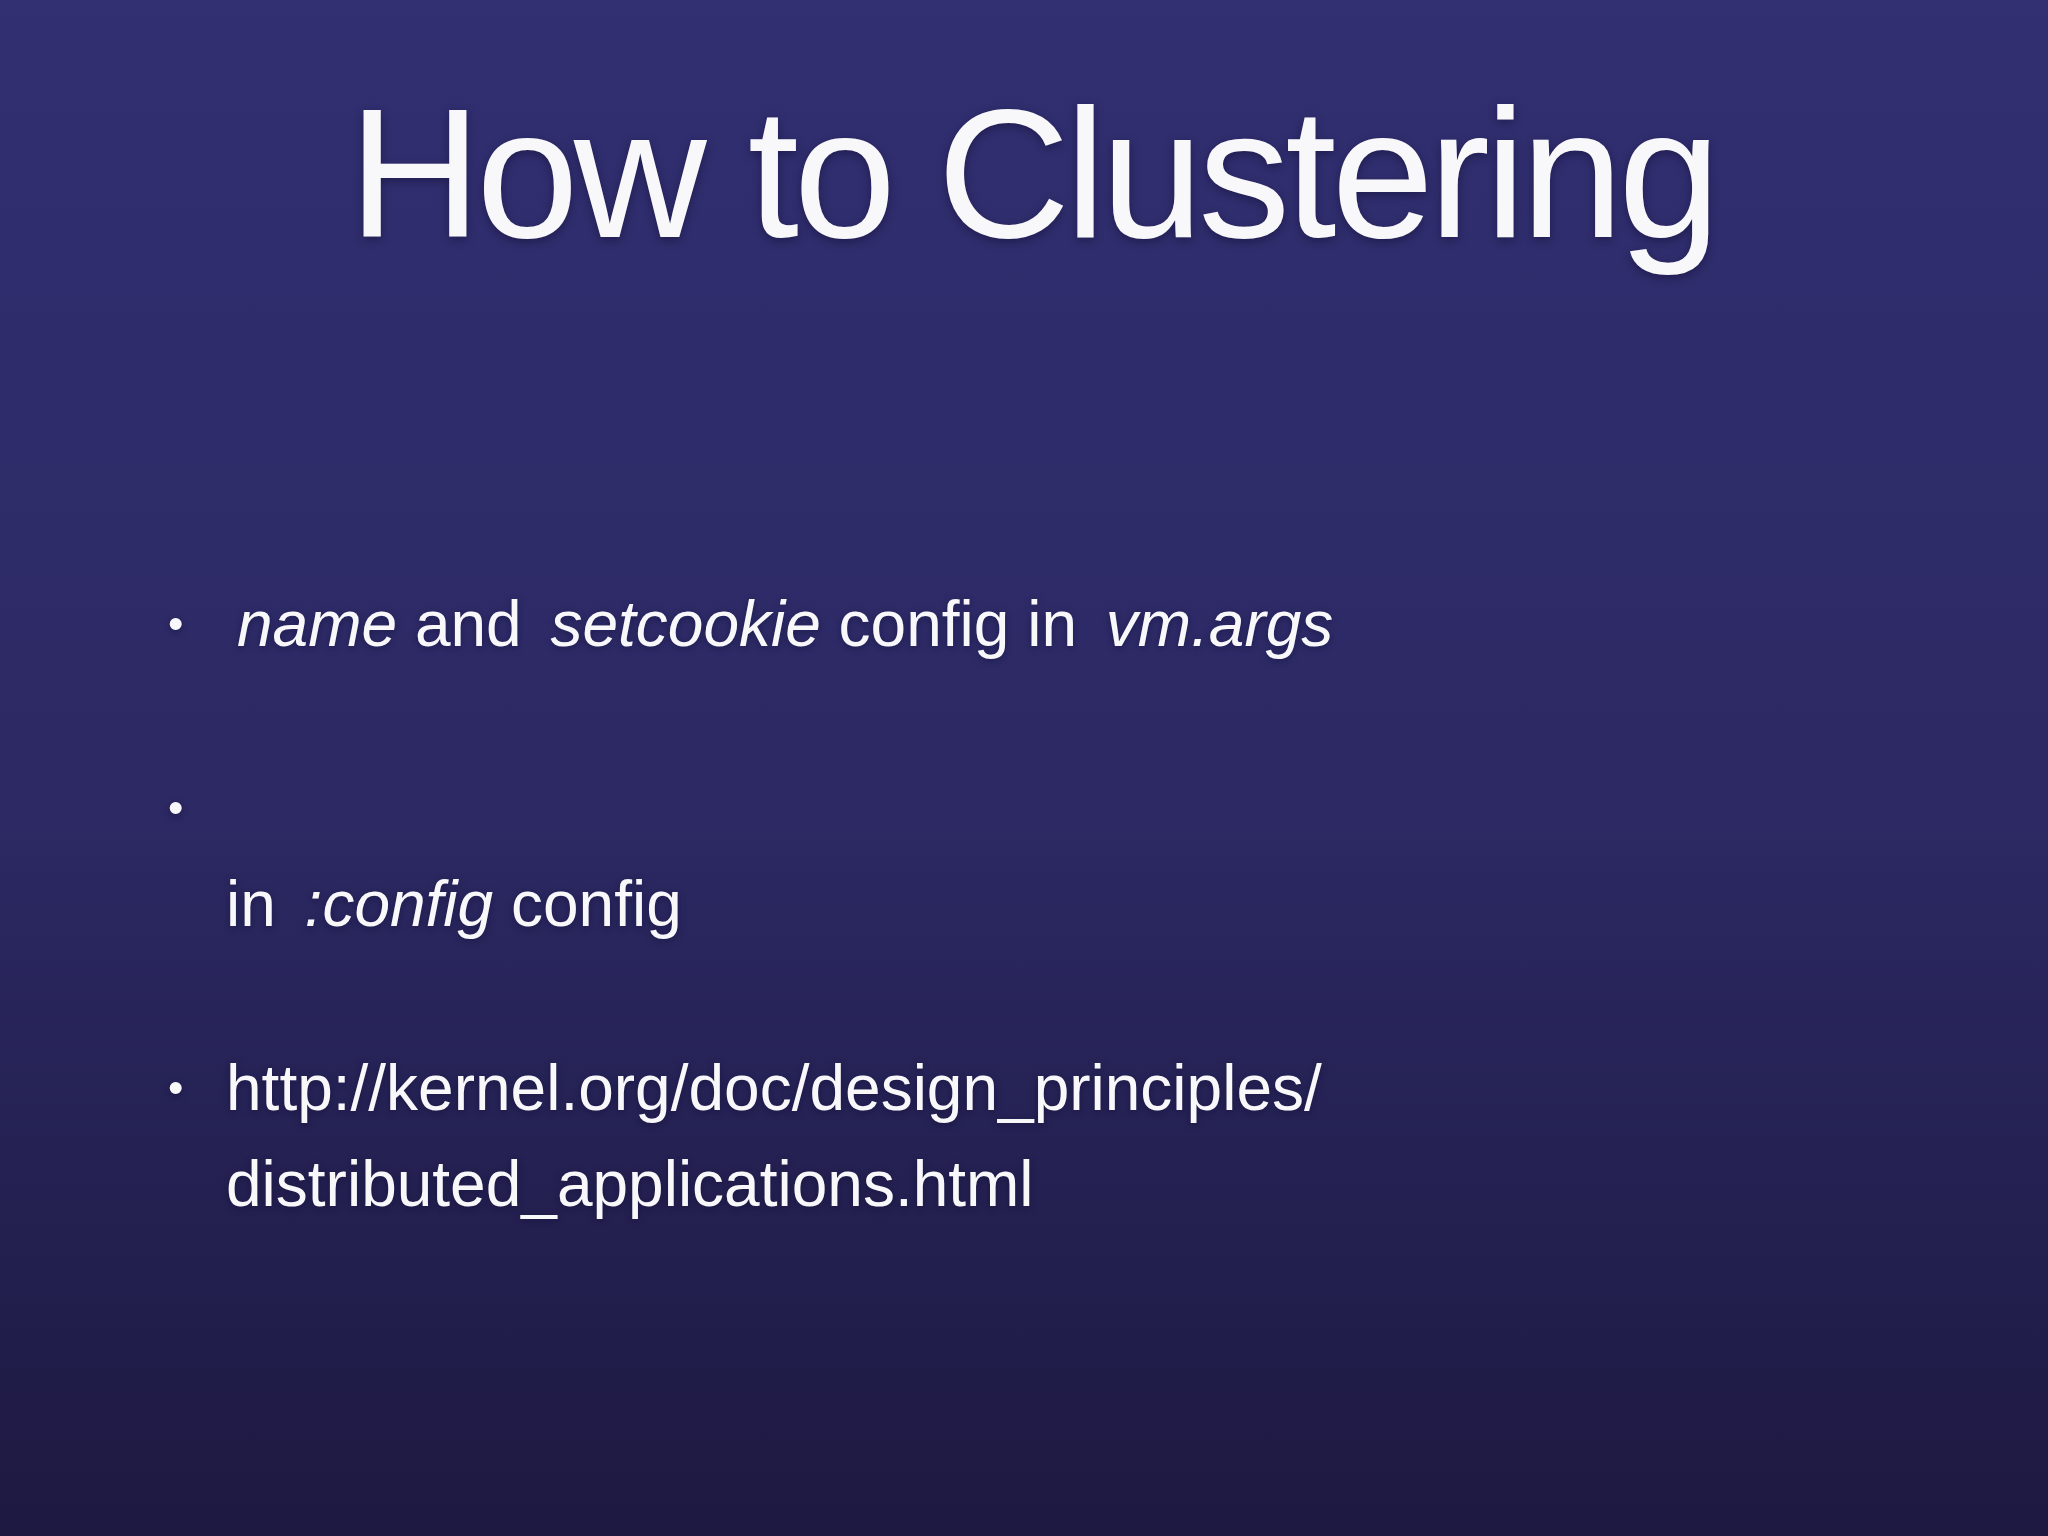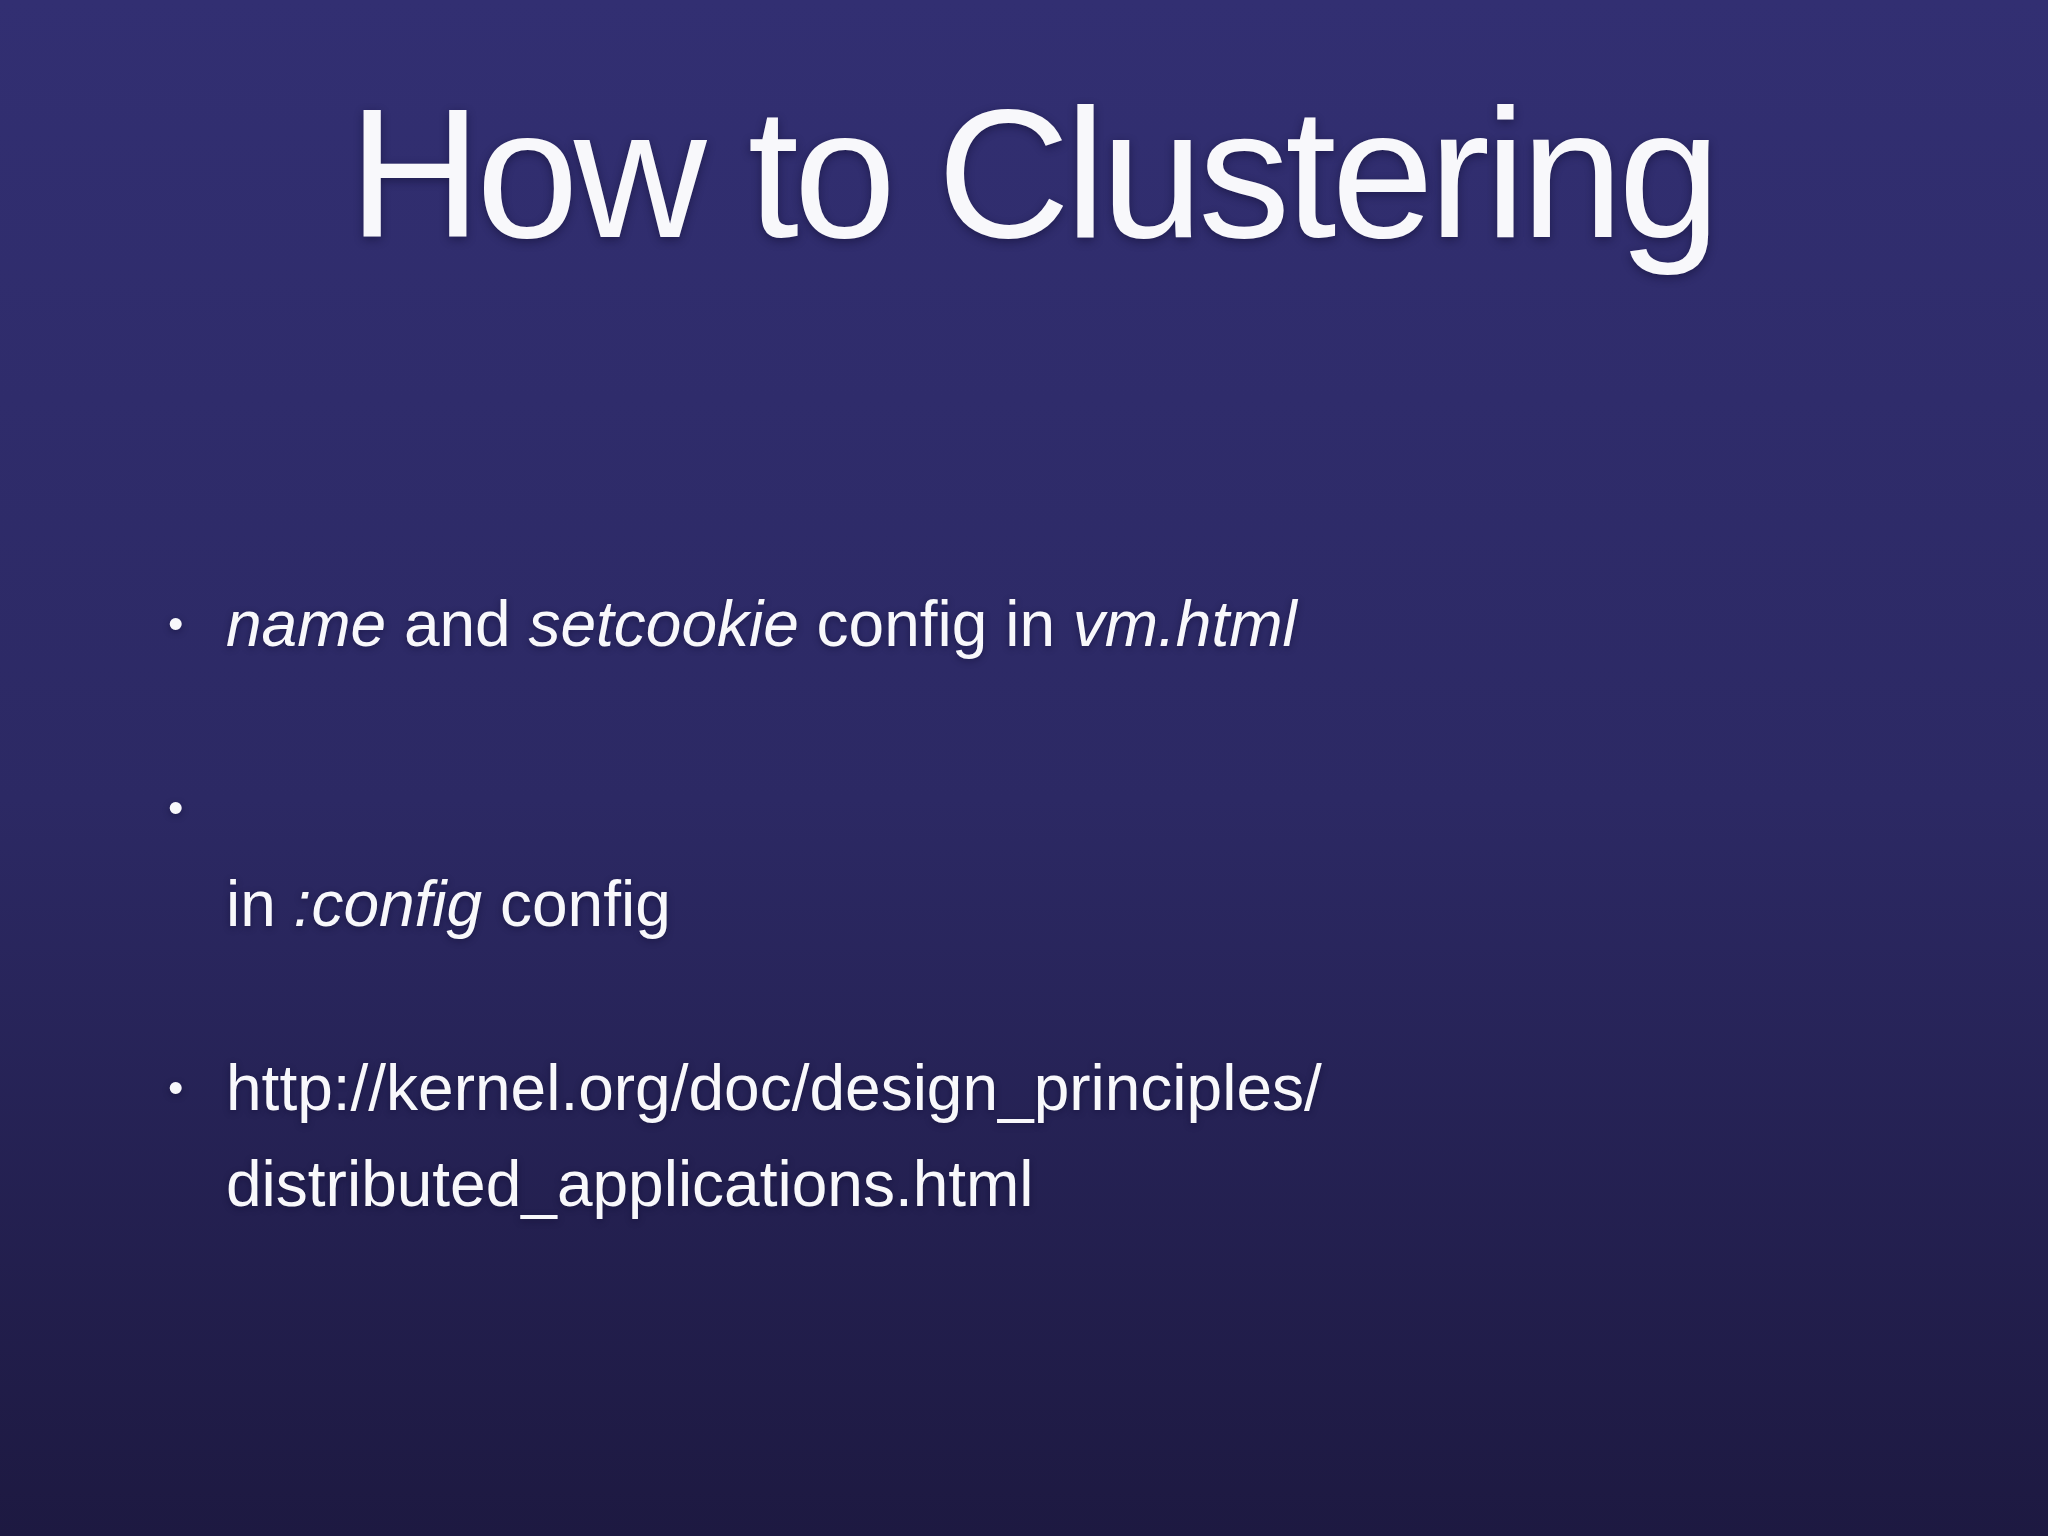--- a/index.html
+++ b/index.html
@@ -60,31 +60,32 @@
     font-size: 44px;
     line-height: 96px;
   }
   .text {
     flex: 1 1 auto;
     white-space: pre-wrap;
     word-break: break-word;
   }
   .em {
     font-style: italic;
+    margin-left: 11px;
   }
 </style>
 </head>
 <body>
 
 <div class="slide" style="--bg-top: #322f72; --bg-mid: #2c2964; --bg-bottom: #1d1941; --txt: #f8f8fb;">
   <h1 class="title">How to Clustering</h1>
   <ul class="bullets">
       <li>
         <span class="marker">•</span>
-        <span class="text"><span class="em">name</span><span class=""> and </span><span class="em">setcookie</span><span class=""> config in </span><span class="em">vm.html</span></span>
+        <span class="text"><span class="em">name</span><span class=""> and </span><span class="em">setcookie</span><span class=""> config in </span><span class="em">vm.args</span></span>
       </li>
       <li>
         <span class="marker">•</span>
         <span class="text"><span class="">
 in </span><span class="em">:config</span><span class=""> config</span></span>
       </li>
       <li>
         <span class="marker">•</span>
         <span class="text"><span class="">http://kernel.org/doc/design_principles/
 distributed_applications.html</span></span>

